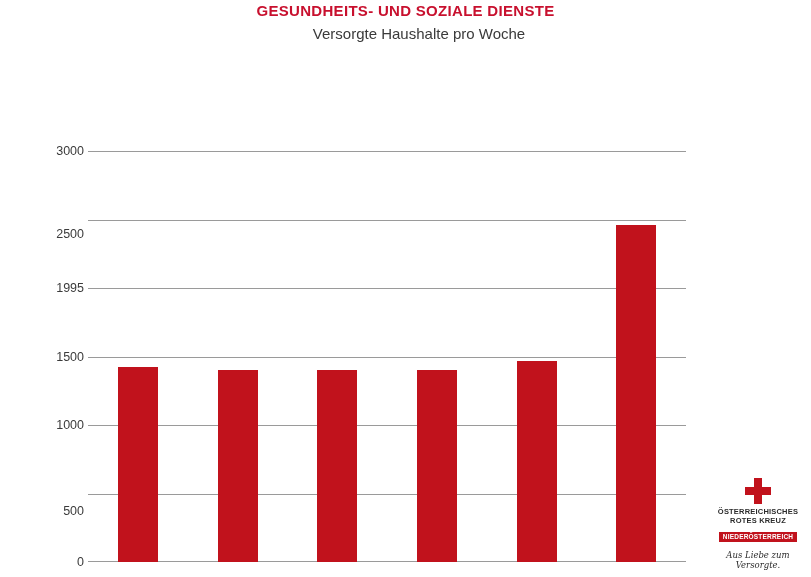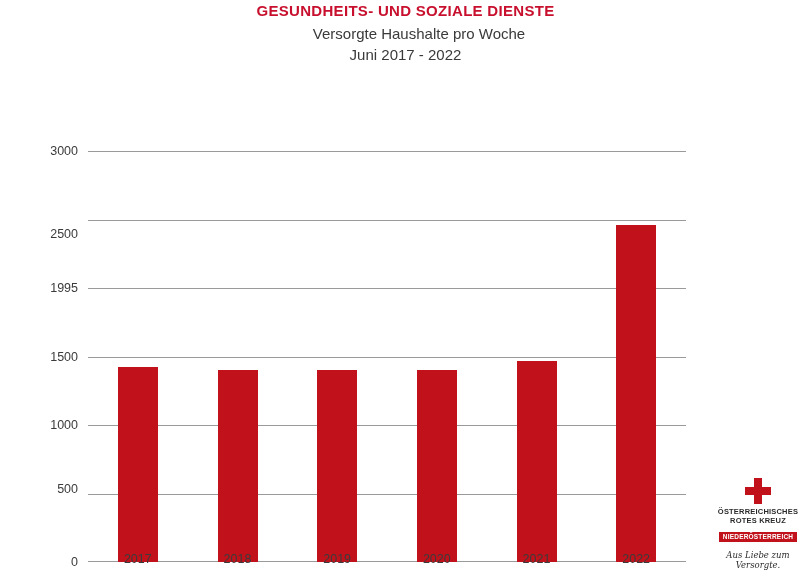--- a/index.html
+++ b/index.html
@@ -76,21 +76,21 @@
     position: absolute;
     left: 0;
     bottom: 0;
     width: 598px;
     height: 1px;
     background: #9a9a9a;
   }
   .ytick {
     position: absolute;
     right: 100%;
-    margin-right: 10px;
+    margin-right: 4px;
     transform: translateY(-50%);
     font-size: 12.5px;
     color: #3b3b3b;
     white-space: nowrap;
   }
   .bar {
     position: absolute;
     bottom: 0;
     background: #C1121C;
   }
@@ -164,54 +164,45 @@
     font-size: 8.5px;
     color: #2b2b2b;
   }
 </style>
 </head>
 <body>
 
 <div class="titles">
   <p class="title-main">GESUNDHEITS- UND SOZIALE DIENSTE</p>
   <p class="title-sub1">Versorgte Haushalte pro Woche</p>
-  <p class="title-sub2">Juni 2017 - 2022</p>
 </div>
 
 <div class="chart-wrap">
   <div class="plot" id="plot">
     <div class="axis-line-bottom"></div>
   <div class="ytick" style="top: 411px;">0</div>
       <div class="gridline" style="top: 342.5px;"></div>
-      <div class="ytick" style="top: 338px; text-align: center;">500</div>
+      <div class="ytick" style="top: 360px; text-align: center;">500</div>
       <div class="gridline" style="top: 274px;"></div>
       <div class="ytick" style="top: 274px;">1000</div>
       <div class="gridline" style="top: 205.5px;"></div>
       <div class="ytick" style="top: 205.5px;">1500</div>
       <div class="gridline" style="top: 137px;"></div>
       <div class="ytick" style="top: 137px;">1995</div>
       <div class="gridline" style="top: 68.5px;"></div>
       <div class="ytick" style="top: 83px;">2500</div>
       <div class="gridline" style="top: 0px;"></div>
       <div class="ytick" style="top: 0px;">3000</div>
       <div class="bar" style="left: 29.8333px; width: 40px; height: 194.54px; background: rgb(193, 18, 28);"></div>
       <div class="bar" style="left: 129.5px; width: 40px; height: 191.8px; background: rgb(193, 18, 28);"></div>
       <div class="bar" style="left: 229.167px; width: 40px; height: 191.8px; background: rgb(193, 18, 28);"></div>
       <div class="bar" style="left: 328.833px; width: 40px; height: 191.8px; background: rgb(193, 18, 28);"></div>
       <div class="bar" style="left: 428.5px; width: 40px; height: 200.705px; background: rgb(193, 18, 28);"></div>
       <div class="bar" style="left: 528.167px; width: 40px; height: 337.02px; background: rgb(193, 18, 28);"></div>
     </div>
-  <div class="xlabels" id="xlabels">
-      <div class="xlabel" style="left: 49.8333px;">2017</div>
-      <div class="xlabel" style="left: 149.5px;">2018</div>
-      <div class="xlabel" style="left: 249.167px;">2019</div>
-      <div class="xlabel" style="left: 348.833px;">2020</div>
-      <div class="xlabel" style="left: 448.5px;">2021</div>
-      <div class="xlabel" style="left: 548.167px;">2022</div>
-    </div>
 </div>
 
 <div class="logo">
   <div class="logo-cross">
     <div class="h"></div>
     <div class="v"></div>
   </div>
   <div class="logo-line">ÖSTERREICHISCHES</div>
   <div class="logo-line">ROTES KREUZ</div>
   <div class="logo-region">NIEDERÖSTERREICH</div>

